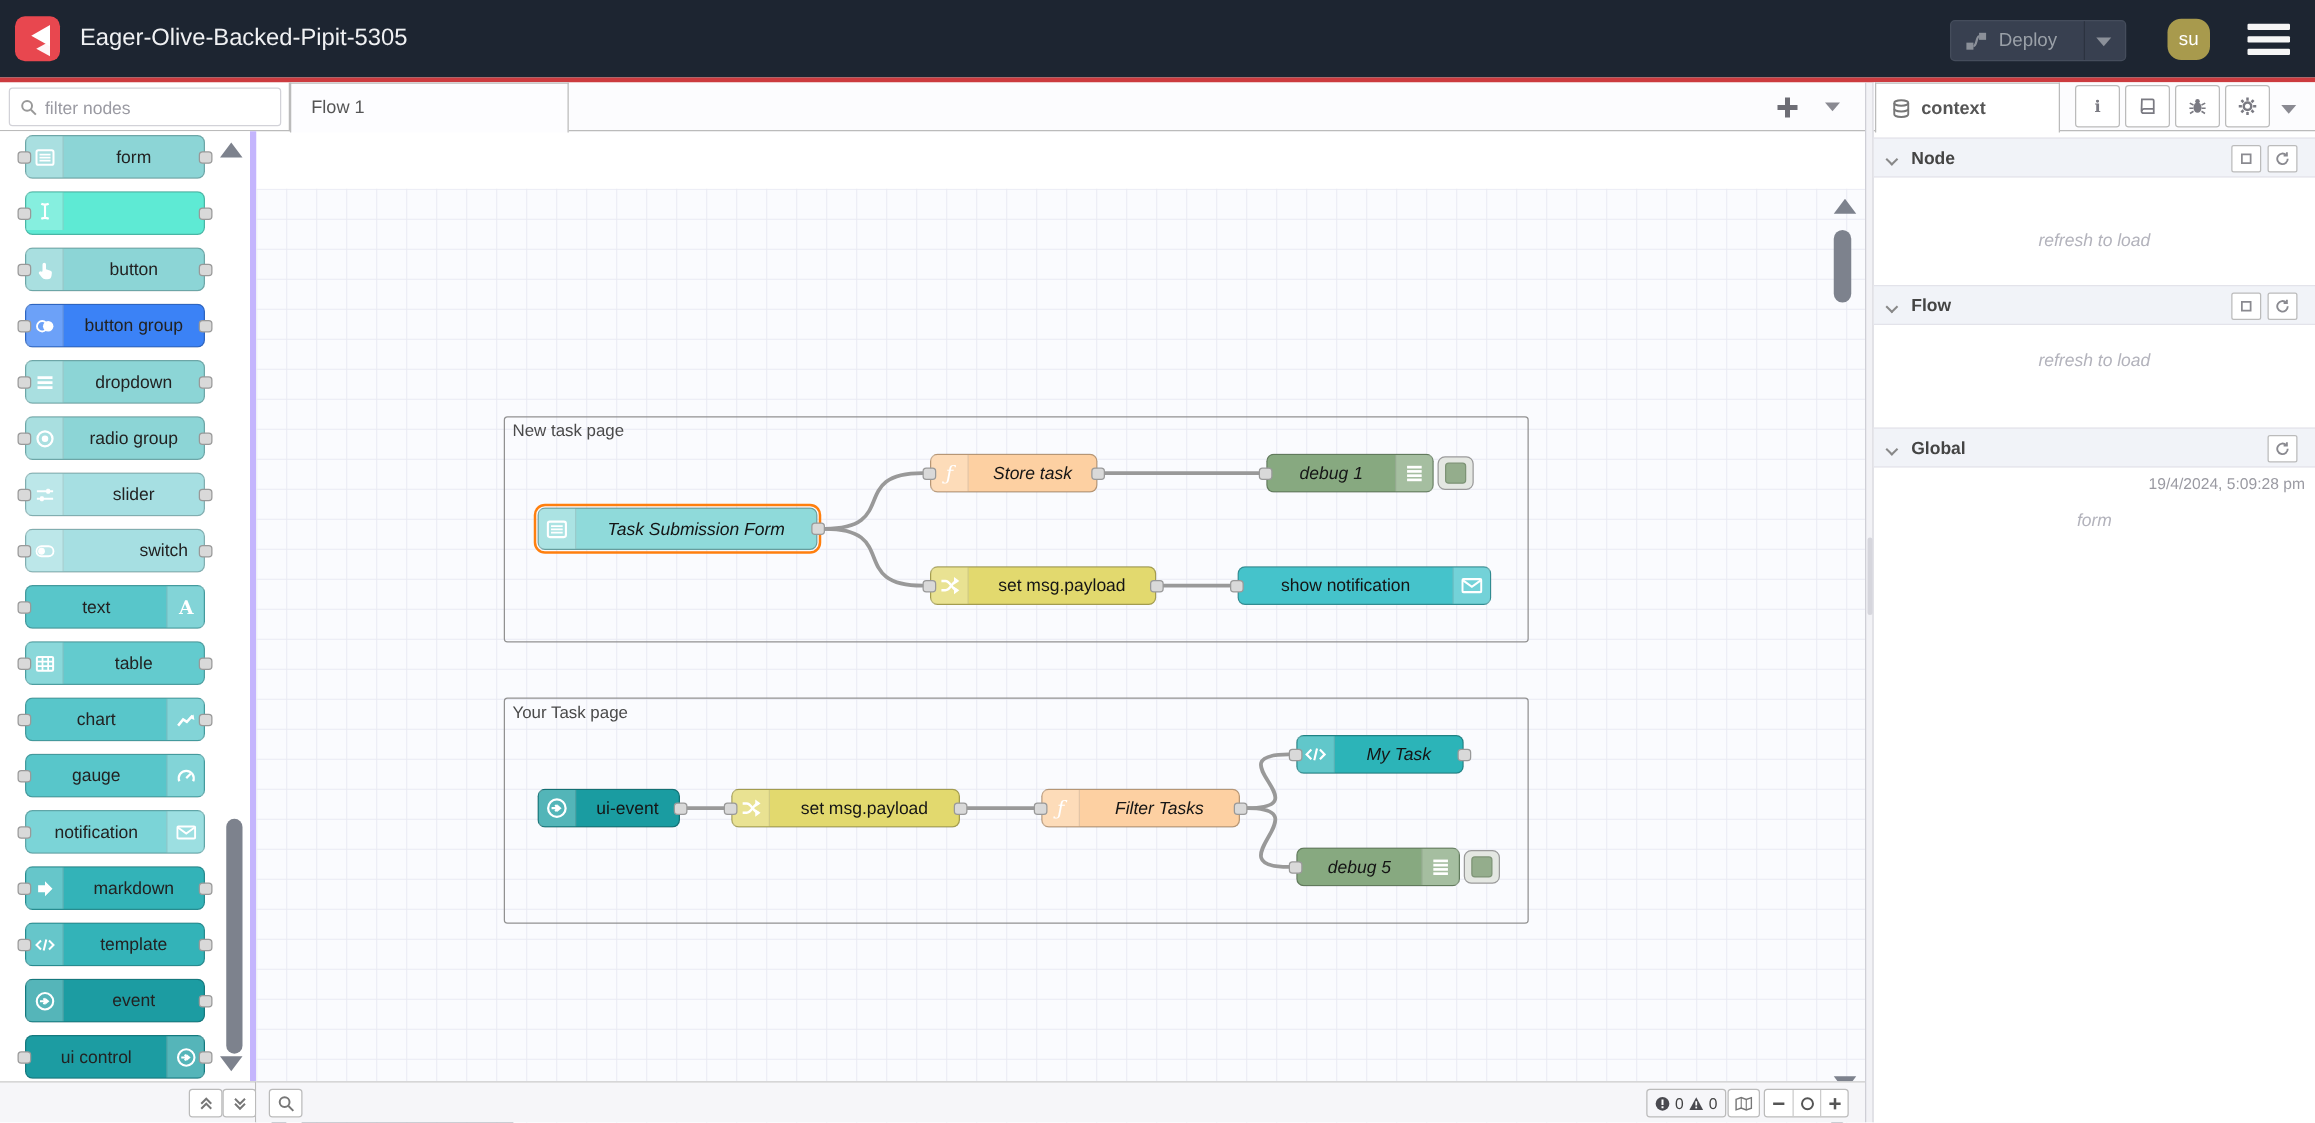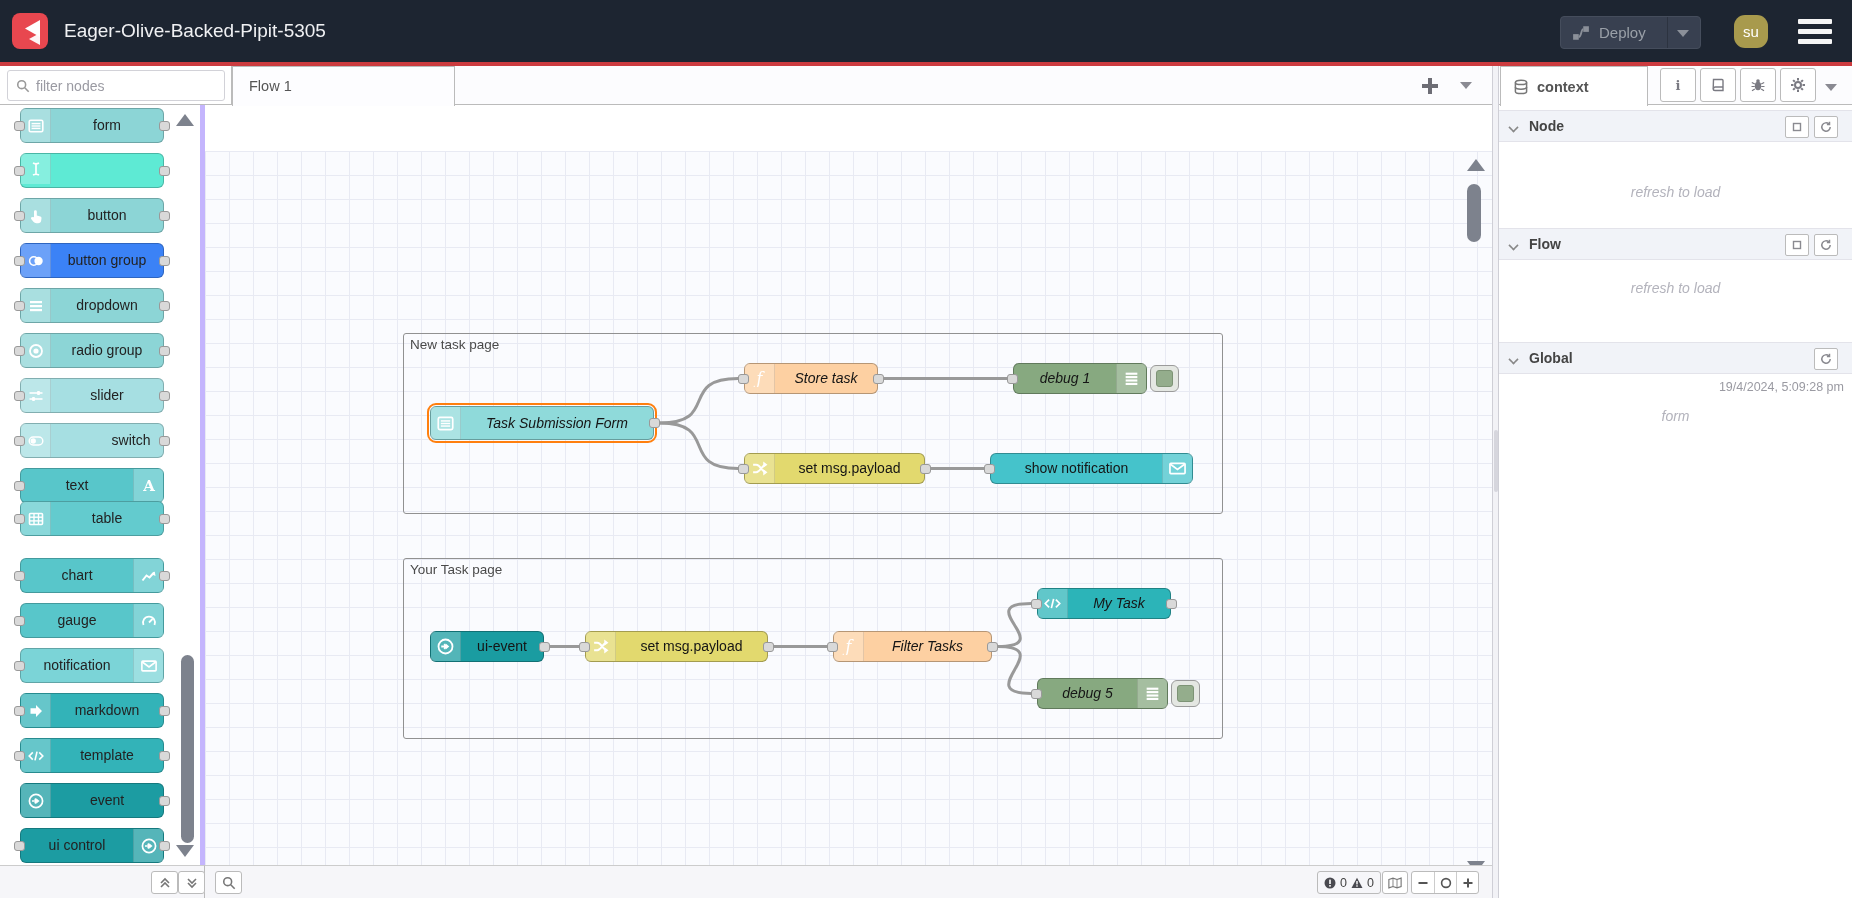--- a/index.html
+++ b/index.html
@@ -262,21 +262,21 @@
           <span class="nlabel">text</span>
           <span class="nicon iright">
             <span class="icon16" style="width:16px;height:16px;display:block;">
               <svg viewBox="0 0 16 16">
                 <text x="8" y="13" text-anchor="middle" font-family="DejaVu Serif, serif" font-weight="bold" font-size="15" fill="currentColor">A</text>
               </svg>
             </span>
           </span>
           <span class="port in"></span>
         </div>
-        <div class="pal-node" style="top: 396px; background: rgb(99, 203, 206);">
+        <div class="pal-node" style="top: 408px; background: rgb(99, 203, 206);">
           <span class="nicon ileft">
             <span class="icon16" style="width:16px;height:16px;display:block;">
               <svg viewBox="0 0 16 16">
                 <rect x="1.5" y="2.5" width="13" height="11" rx="1" fill="none" stroke="currentColor" stroke-width="1.6"></rect>
                 <line x1="1.5" y1="6.2" x2="14.5" y2="6.2" stroke="currentColor" stroke-width="1.4"></line>
                 <line x1="1.5" y1="9.9" x2="14.5" y2="9.9" stroke="currentColor" stroke-width="1.4"></line>
                 <line x1="6" y1="2.5" x2="6" y2="13.5" stroke="currentColor" stroke-width="1.4"></line>
                 <line x1="10.5" y1="2.5" x2="10.5" y2="13.5" stroke="currentColor" stroke-width="1.4"></line>
               </svg>
             </span>

